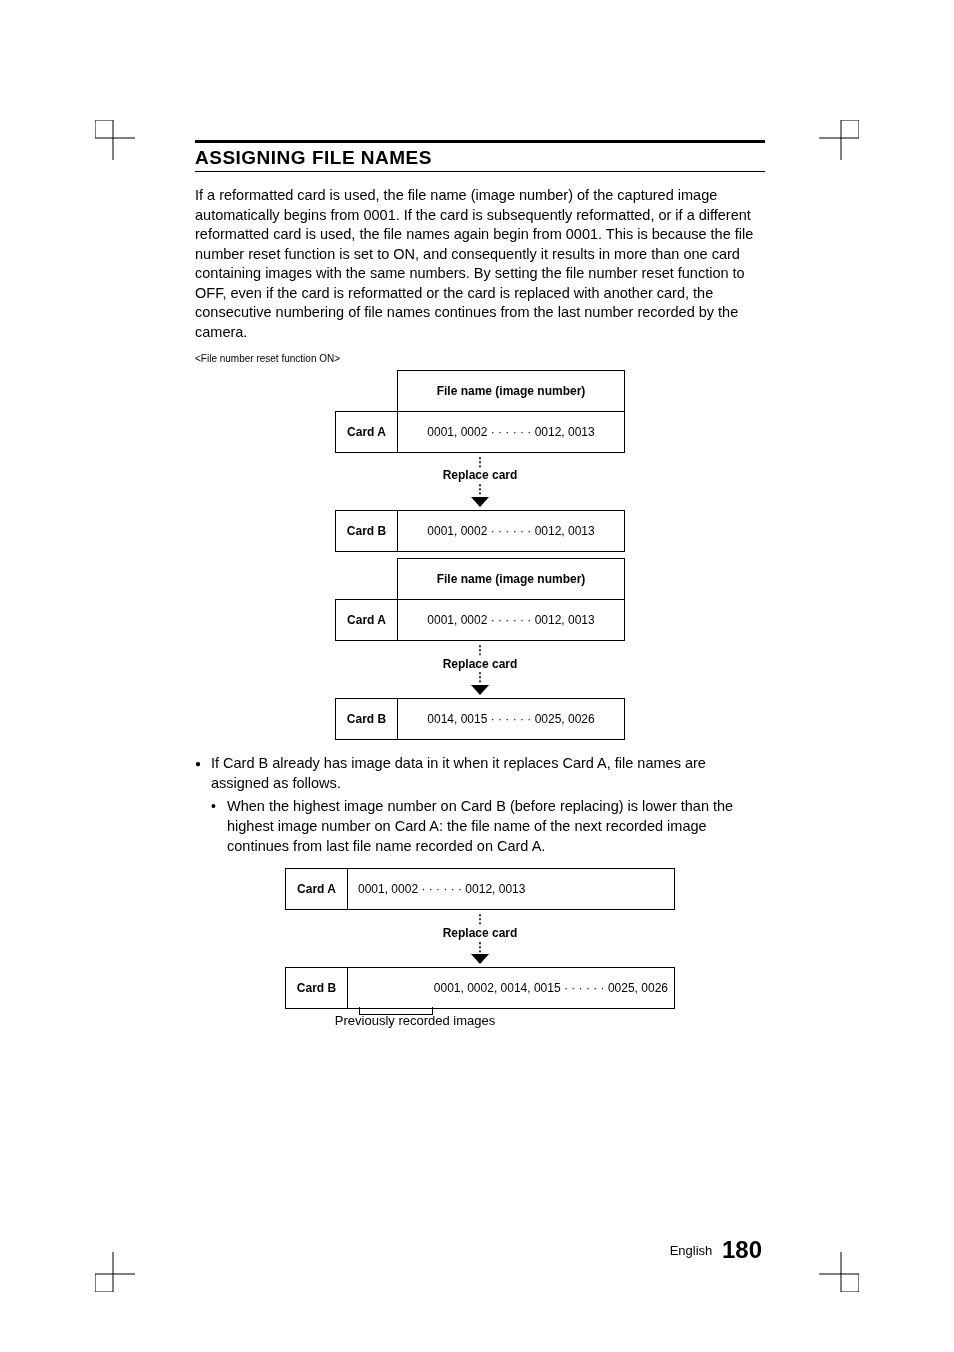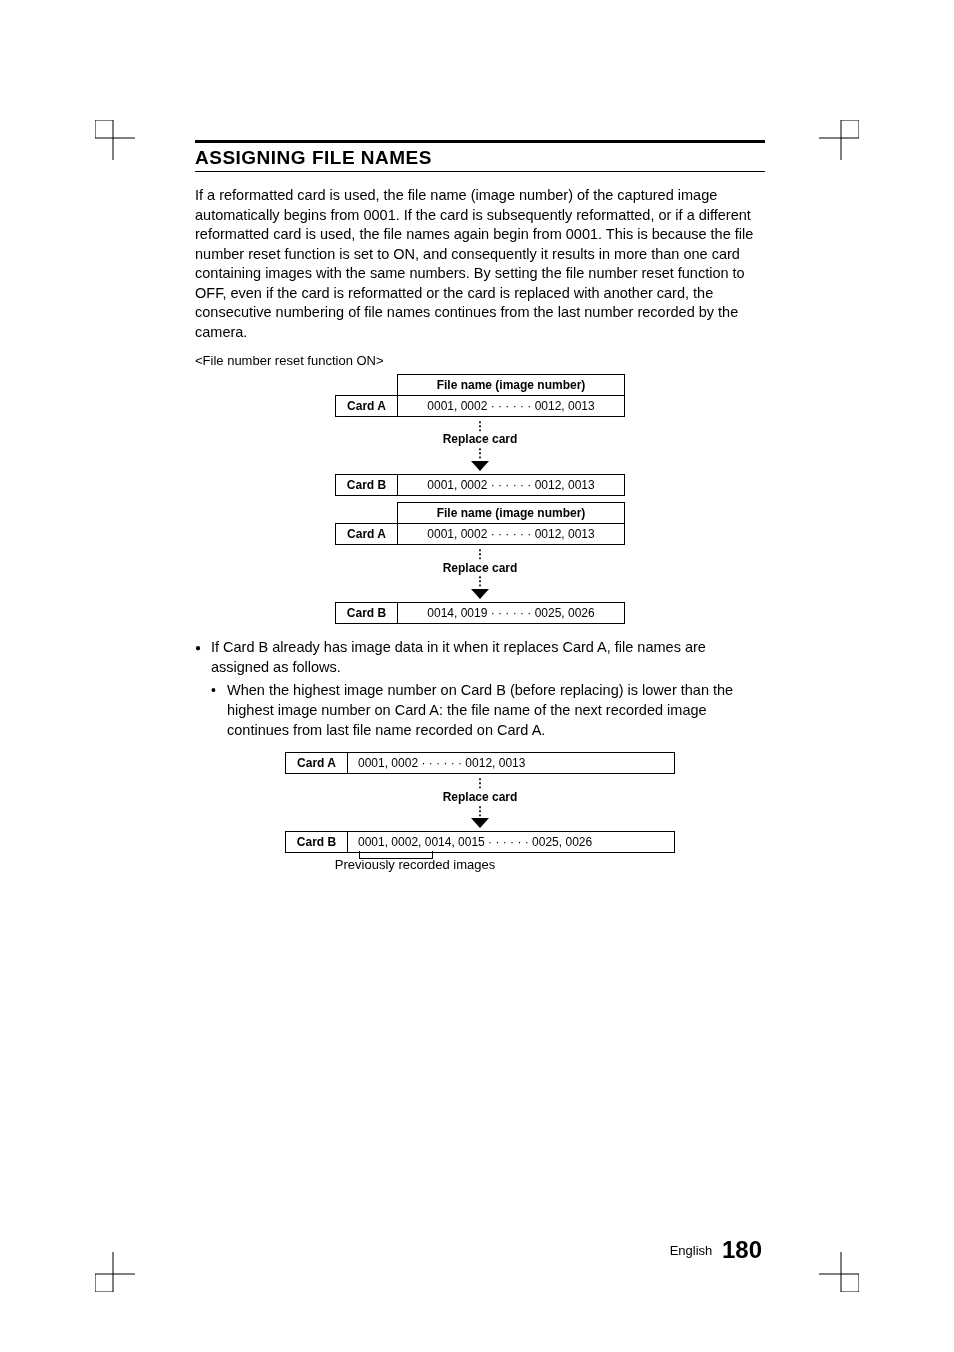--- a/index.html
+++ b/index.html
@@ -40,36 +40,36 @@
     letter-spacing: 0.5px;
     margin-bottom: 2px;
   }
   .title-rule-bot { border-top: 1.5px solid #000; margin-bottom: 14px; }
   .body-text {
     font-size: 14.5px;
     line-height: 1.35;
     margin-bottom: 10px;
   }
   .section-label {
-    font-size: 13px;
+    font-size: 10px;
     margin: 8px 0 6px 0;
   }
   .diagram {
     width: 290px;
     margin: 0 auto 6px auto;
   }
   .diagram.wide { width: 390px; }
   table {
     border-collapse: collapse;
     width: 100%;
     font-size: 12px;
   }
   th, td {
     border: 1px solid #000;
-    padding: 3px 6px;
+    padding: 13px 6px;
     text-align: center;
   }
   th { font-weight: bold; }
   td.lbl { font-weight: bold; width: 62px; }
   .replace-block {
     text-align: center;
     font-size: 12px;
     font-weight: bold;
     line-height: 1.15;
     padding: 3px 0 3px 0;
@@ -208,21 +208,21 @@
       <div class="arrow-down">
         <svg width="18" height="10" viewBox="0 0 18 10">
             <polygon points="0,0 18,0 9,10" fill="#000"></polygon>
           </svg>
       </div>
     </div>
     <table>
       <tbody>
           <tr>
             <td class="lbl">Card B</td>
-            <td>0014, 0019 · · · · · · 0025, 0026</td>
+            <td>0014, 0015 · · · · · · 0025, 0026</td>
           </tr>
     </tbody>
       </table>
   </div>
 
   <div class="bullet-list">
     <div class="li-1">If Card B already has image data in it when it replaces Card A, file names are assigned as follows.</div>
     <div class="li-2">When the highest image number on Card B (before replacing) is lower than the highest image number on Card A: the file name of the next recorded image continues from last file name recorded on Card A.</div>
   </div>
 
@@ -242,21 +242,21 @@
       <div class="arrow-down">
         <svg width="18" height="10" viewBox="0 0 18 10">
             <polygon points="0,0 18,0 9,10" fill="#000"></polygon>
           </svg>
       </div>
     </div>
     <table>
       <tbody>
           <tr>
             <td class="lbl">Card B</td>
-            <td style="text-align:left;padding-left:10px">0001, 0002, 0014, 0015 · · · · · · 0025, 0026</td>
+            <td style="text-align:right;padding-left:10px">0001, 0002, 0014, 0015 · · · · · · 0025, 0026</td>
           </tr>
     </tbody>
       </table>
     <div class="prev-rec">
       <div class="bracket"></div>
       <div class="txt">Previously recorded images</div>
     </div>
   </div>
 </div>
 

